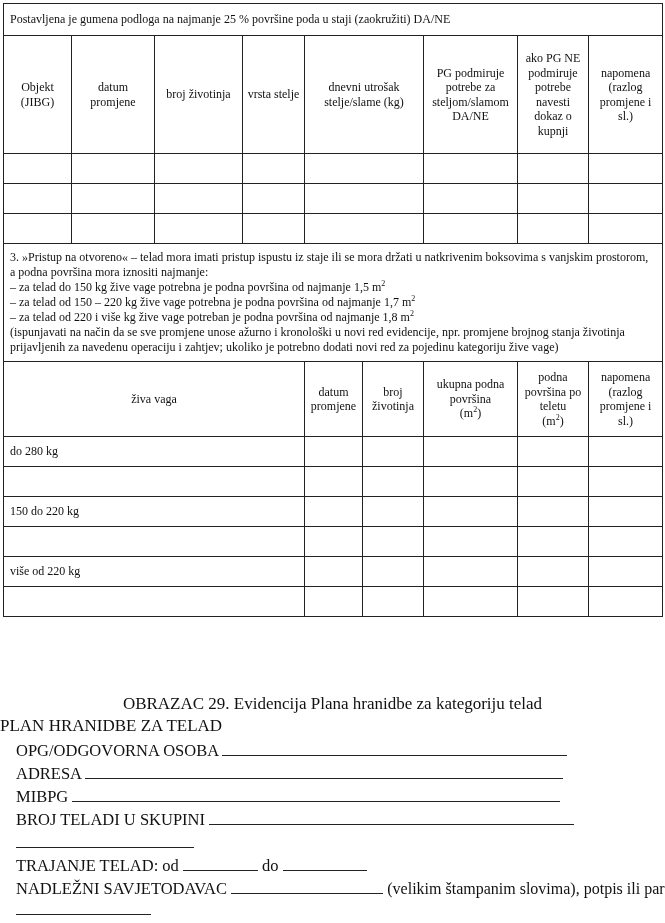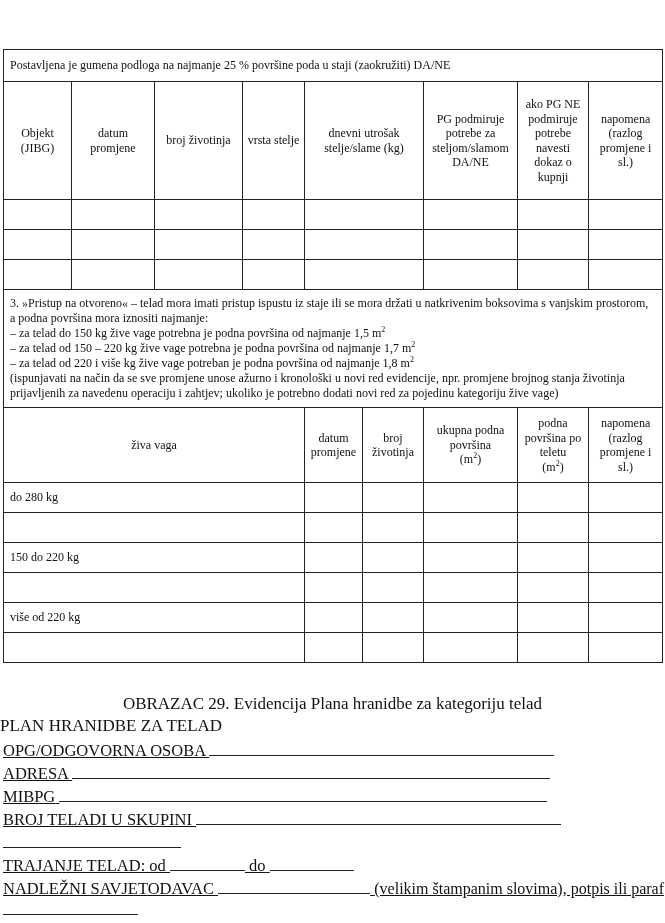--- a/index.html
+++ b/index.html
@@ -1,31 +1,31 @@
 <!DOCTYPE html>
 <html><head>
 <meta charset="utf-8">
 <style>
   html, body { margin:0; padding:0; background:#fff; }
   body { width:665px; height:923px; position:relative; overflow:hidden; font-family:"Liberation Serif", serif; color:#111; }
   table { border-collapse:collapse; position:absolute; left:3px; table-layout:fixed; }
   td { border:1.5px solid #222; font-size:12px; line-height:14.5px; padding:0 3px; vertical-align:middle; text-align:center; }
-  #t1 { top:3px; width:659px;margin-top:46px; }
+  #t1 { top:3px; width:659px; }
   .full-left { text-align:left; padding:0 6px; }
   .row-title { height:32px; font-size:12.5px; }
   .row-head1 { height:118px; }
   .row-empty { height:30px; }
   .row-sec3 { height:118px; }
   .row-sec3 td { text-align:left; padding:3px 6px; font-size:12px; line-height:15px; }
   .row-head2 { height:75px; }
   .row-data { height:30px; }
   .sup { font-size:8px; vertical-align:super; line-height:0; }
   .form-title { position:absolute; top:694px; width:665px; text-align:center; font-weight:normal; font-size:17px; }
   .form-subtitle { position:absolute; top:716px; width:665px; font-size:17px; }
-  .field { position:absolute; left:3px; font-size:16.5px; white-space:nowrap;text-decoration:underline; }
+  .field { position:absolute; left:16px; font-size:16.5px; white-space:nowrap; }
   .line { display:inline-block; border-bottom:1px solid #222; height:14px; vertical-align:baseline; }
   .small { font-size:16px;margin-top:12px; }
 </style>
 </head>
 <body>
 
 <table id="t1">
   <colgroup>
     <col style="width:68px">
       <col style="width:83px">

